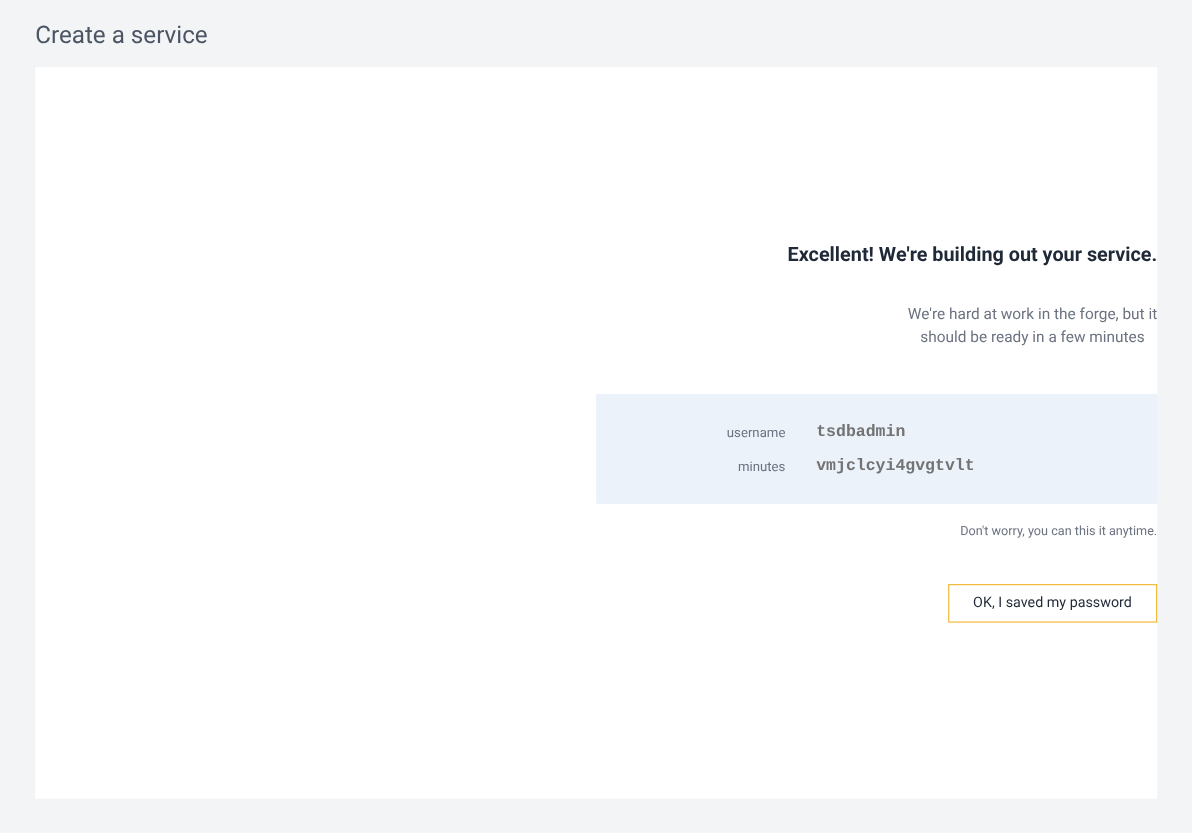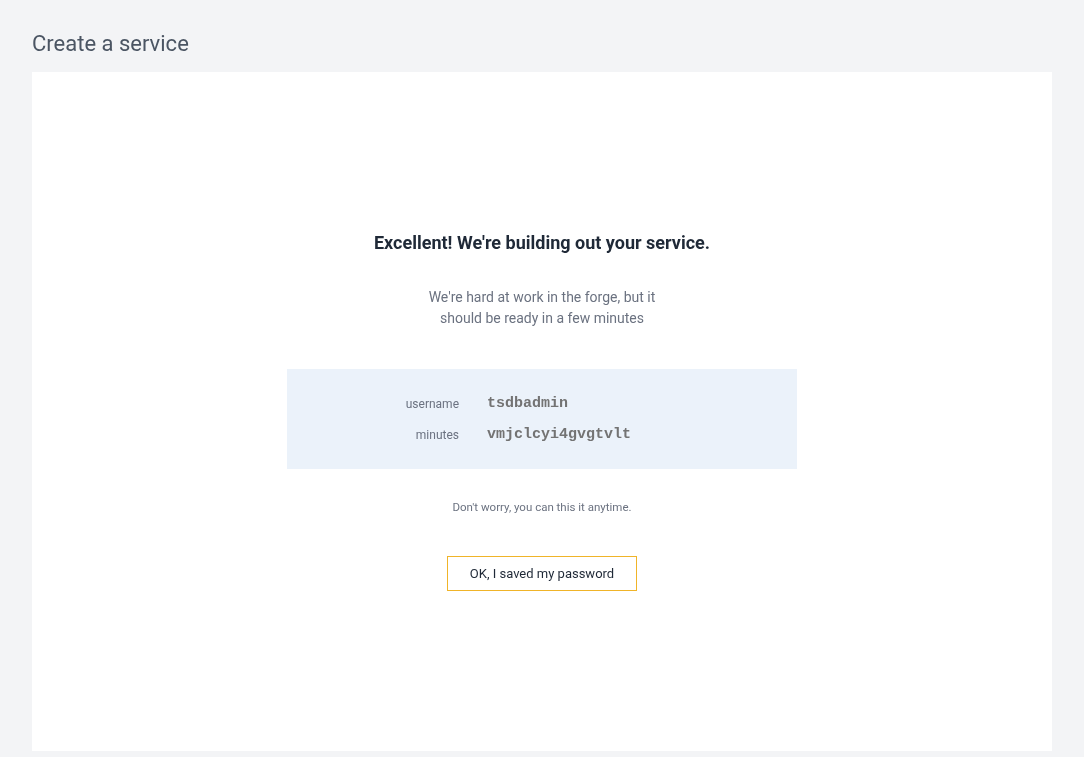--- a/index.html
+++ b/index.html
@@ -14,29 +14,28 @@
       height: 757px;
       overflow: hidden;
     }
     .page-header {
       padding: 20px 32px 16px 32px;
     }
     .page-title {
       font-size: 22px;
       font-weight: 400;
       color: #4b5563;
-      margin-top: 11px;
     }
     .card {
       background-color: #ffffff;
       margin: 0 32px 32px 32px;
       padding: 160px 0 160px 0;
       display: flex;
       flex-direction: column;
-      align-items: center;
+      align-items: flex-end;
       min-height: 657px;
     }
     .main-heading {
       font-size: 18px;
       font-weight: 700;
       color: #1f2937;
       text-align: center;
       margin-bottom: 34px;
     }
     .sub-text {
@@ -46,21 +45,21 @@
       line-height: 1.5;
       margin-bottom: 40px;
     }
     .credentials-box {
       background-color: #ebf2fa;
       width: 510px;
       padding: 26px 0;
       display: flex;
       flex-direction: column;
       gap: 14px;
-      margin-bottom: 30px;
+      margin-bottom: 16px;
     }
     .cred-row {
       display: flex;
       align-items: center;
     }
     .cred-label {
       width: 200px;
       text-align: right;
       font-size: 12px;
       color: #6b7280;

